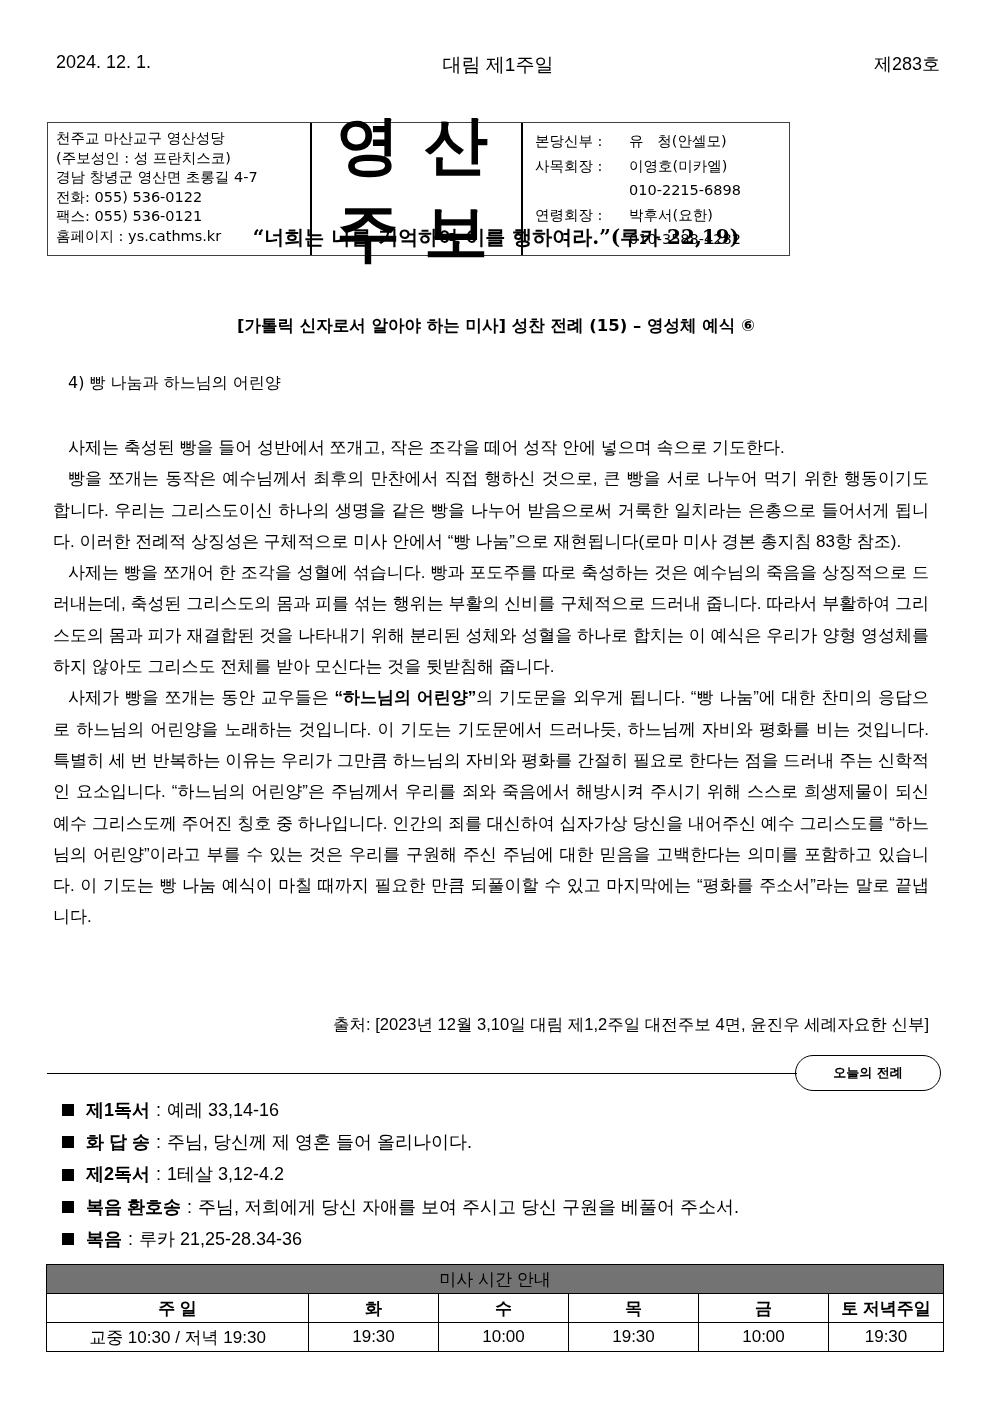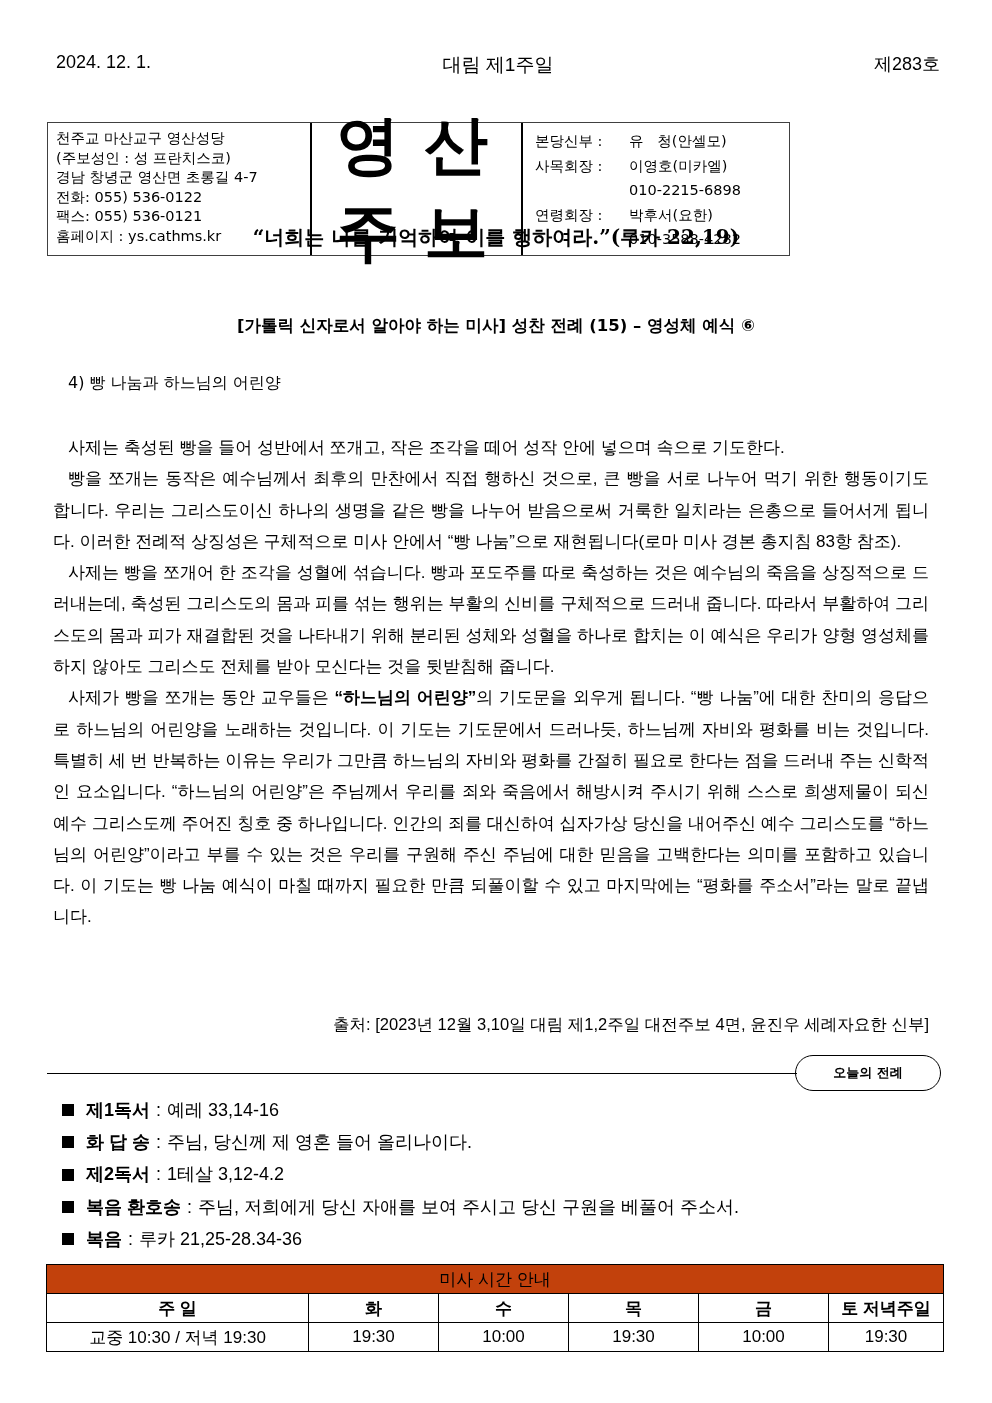--- a/index.html
+++ b/index.html
@@ -65,21 +65,21 @@
   .readings .item { display: flex; align-items: center; white-space: nowrap; }
   .readings .sq { width: 12px; height: 12px; background: #000; margin-right: 12px; display: inline-block; }
   .readings .lbl { font-weight: bold; }
   .readings .sep { margin: 0 6px; }
 
   table.mass {
     position: absolute; left: 46px; top: 1264px; width: 898px; border-collapse: collapse;
     font-size: 17px; font-family: "Liberation Sans", "DejaVu Sans", sans-serif;
   }
   table.mass td, table.mass th { border: 1.5px solid #000; text-align: center; height: 29px; font-weight: normal; }
-  table.mass th.head { background: #c2410c; }
+  table.mass th.head { background: #737373; }
   table.mass tr.days td { font-weight: bold; }
 </style>
 </head>
 <body>
 
 <div class="top-line">
   <span class="date">2024. 12. 1.</span>
   <span class="week">대림 제1주일</span>
   <span class="issue">제283호</span>
 </div>

